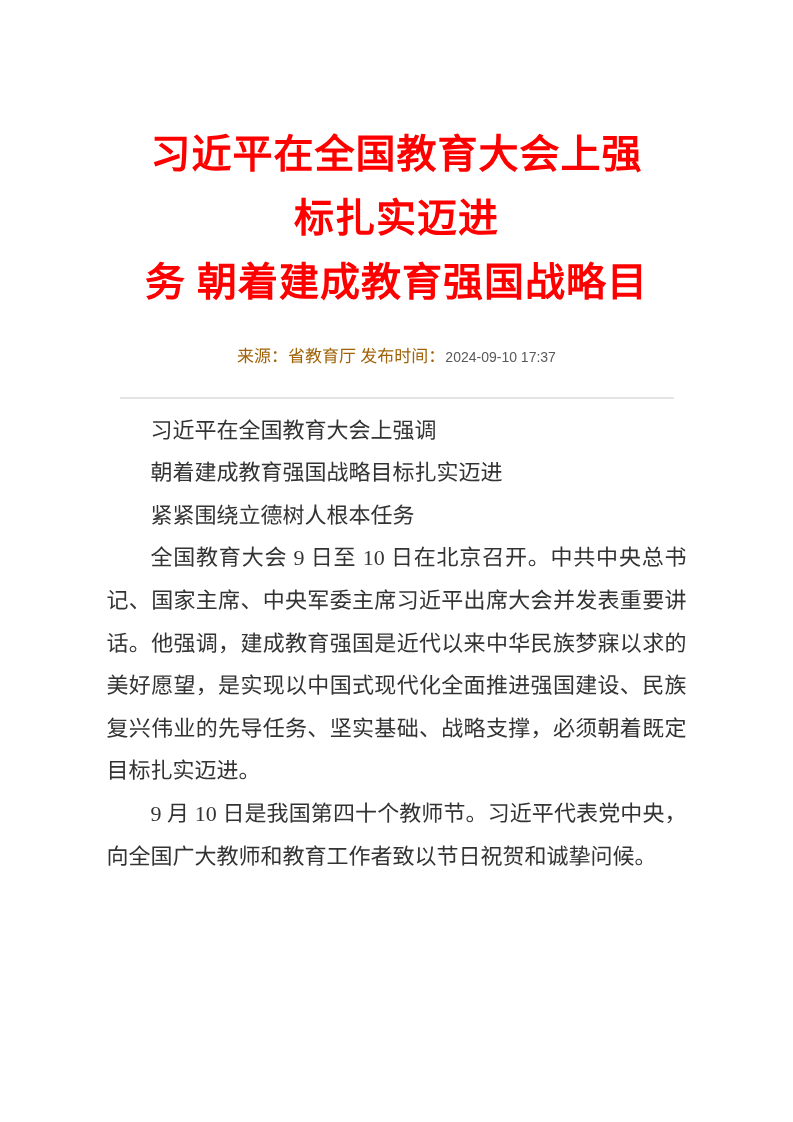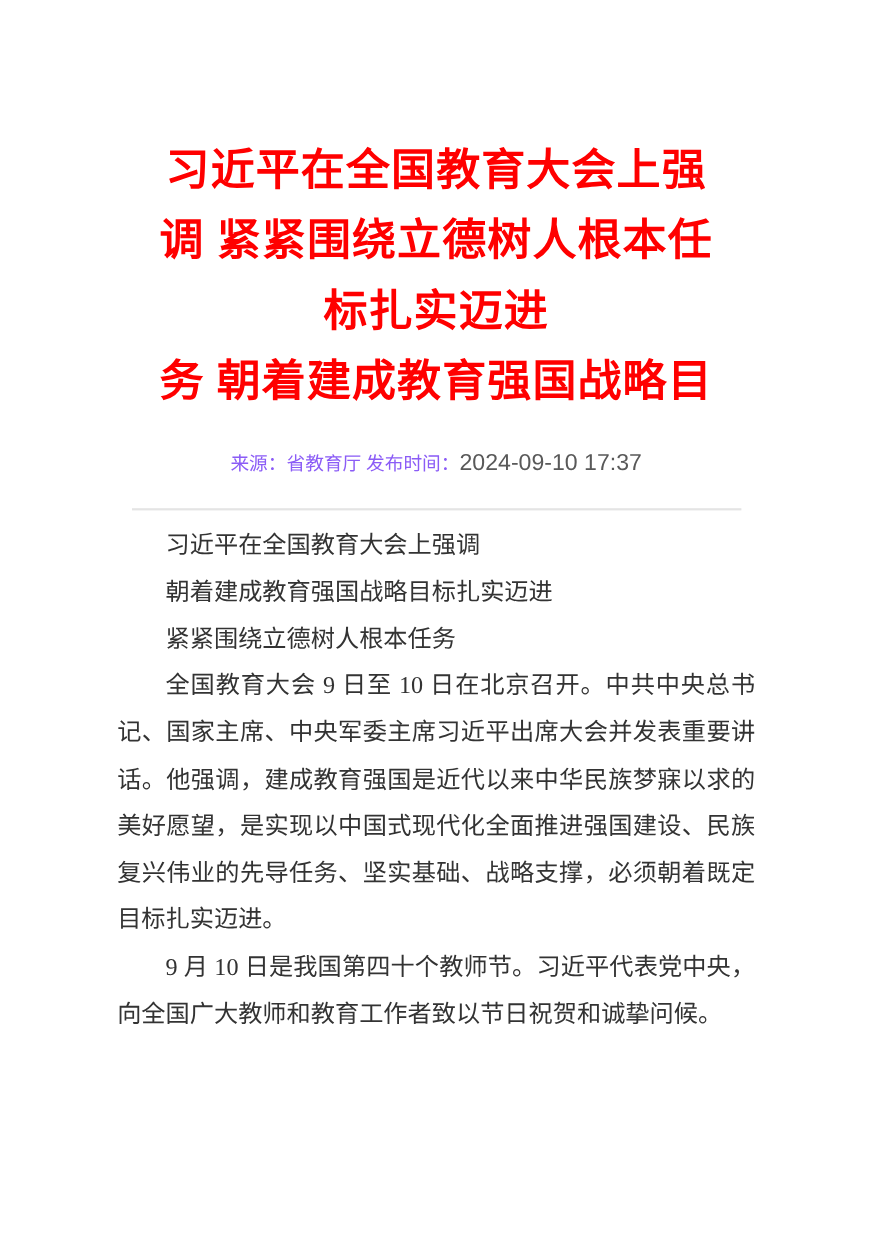--- a/index.html
+++ b/index.html
@@ -27,24 +27,24 @@
     letter-spacing: 1px;
   }
   .title-line { white-space: nowrap; }
   .meta-line {
     margin-top: 9px;
     text-align: center;
     font-size: 17px;
     color: #8c8c8c;
     line-height: 30px;
   }
-  .meta-label, .meta-source { color: #8b5cf6; text-align: center; }
+  .meta-label, .meta-source { color: #a16207; text-align: center; }
   .meta-time-value {
     font-family: "Liberation Sans", "DejaVu Sans", sans-serif;
-    font-size: 21px;
+    font-size: 14px;
     color: #595959;
   }
   .divider {
     width: 554px;
     margin: 25px auto 0 auto;
     border: none;
     border-top: 2px solid #e4e4e4;
     height: 0;
   }
   .article-body {
@@ -62,21 +62,20 @@
   }
   .subhead { font-weight: 400; }
 </style>
 </head>
 <body>
 
 <div class="article-page">
 
   <h1 class="title-block">
     <div class="title-line">习近平在全国教育大会上强</div>
-    <div class="title-line">调 紧紧围绕立德树人根本任</div>
     <div class="title-line">标扎实迈进</div>
     <div class="title-line">务 朝着建成教育强国战略目</div>
   </h1>
 
   <div class="meta-line">
     <span class="meta-label">来源：</span><span class="meta-source">省教育厅</span>
     <span class="meta-label">发布时间：</span><span class="meta-time-value">2024-09-10 17:37</span>
   </div>
 
   <hr class="divider">

